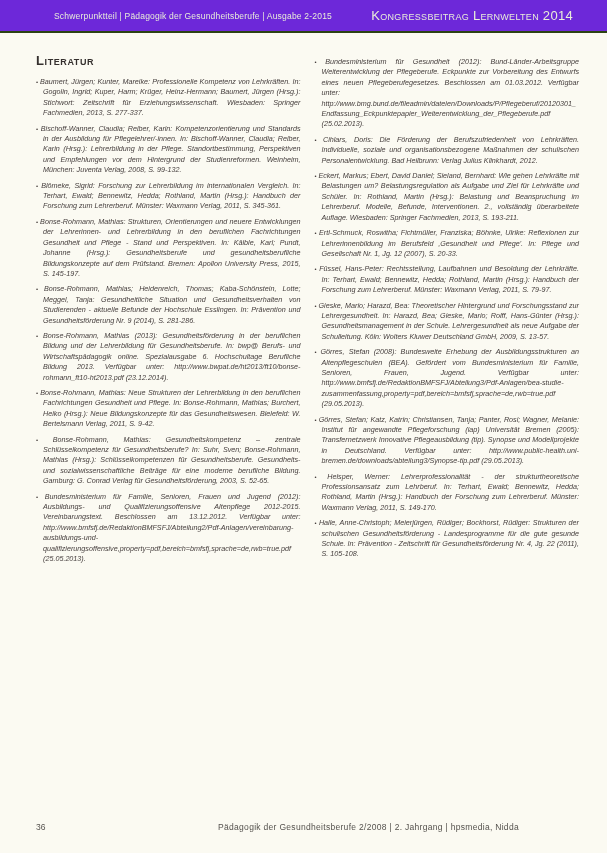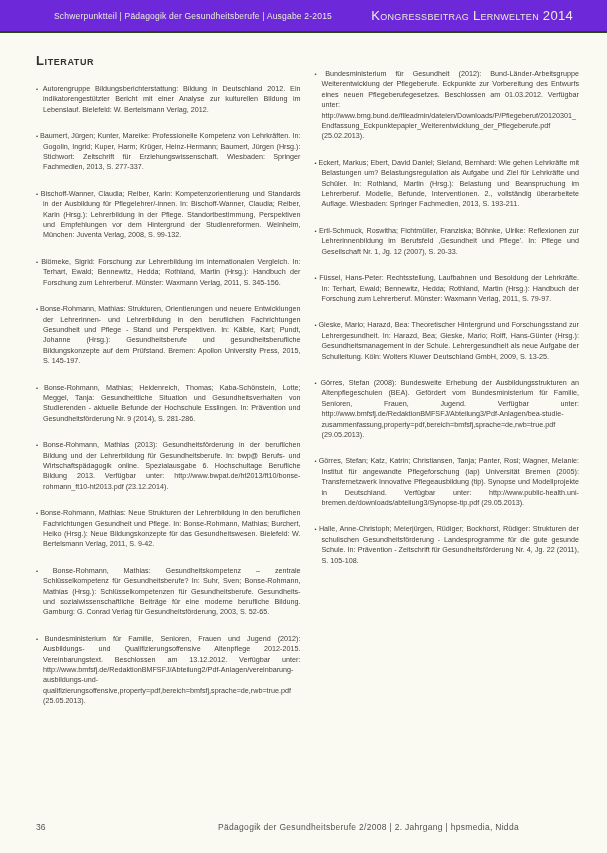--- a/index.html
+++ b/index.html
@@ -39,24 +39,25 @@
   .col{flex:1 1 0;min-width:0;}
   .section-title{
     margin:0 0 9px 0;
     font-size:13px;
     font-weight:700;
     font-variant-caps:small-caps;
     letter-spacing:.6px;
     color:#35302e;
   }
   .entry{
+    font-style:italic;
     font-size:7.2px;
     line-height:10.4px;
     text-align:justify;
-    margin:16px 0 5px 0;
+    margin:4px 0 5px 0;
     padding-left:7px;
     text-indent:-7px;
     word-break:break-word;
     hyphens:auto;
   }
   .entry::before{
     content:"\2022\00a0";
     font-style:normal;
     font-size:6px;
     color:#443d3c;
@@ -81,40 +82,41 @@
 
   <header class="topbar">
     <span class="hleft">Schwerpunktteil | Pädagogik der Gesundheitsberufe | Ausgabe 2-2015</span>
     <span class="hright">Kongressbeitrag Lernwelten 2014</span>
   </header>
 
   <main class="content">
 
     <div class="col">
       <h2 class="section-title">Literatur</h2>
-      <div class="entry">Autorengruppe Bildungsberichterstattung: Bildung in Deutschland 2012. Ein indikatorengestützter Bericht mit einer Analyse zur kulturellen Bildung im Lebenslauf. Bielefeld: W. Bertelsmann Verlag, 2012.</div>
       <div class="entry">Baumert, Jürgen; Kunter, Mareike: Professionelle Kompetenz von Lehrkräften. In: Gogolin, Ingrid; Kuper, Harm; Krüger, Heinz-Hermann; Baumert, Jürgen (Hrsg.): Stichwort: Zeitschrift für Erziehungswissenschaft. Wiesbaden: Springer Fachmedien, 2013, S. 277-337.</div>
       <div class="entry">Bischoff-Wanner, Claudia; Reiber, Karin: Kompetenzorientierung und Standards in der Ausbildung für Pflegelehrer/-innen. In: Bischoff-Wanner, Claudia; Reiber, Karin (Hrsg.): Lehrerbildung in der Pflege. Standortbestimmung, Perspektiven und Empfehlungen vor dem Hintergrund der Studienreformen. Weinheim, München: Juventa Verlag, 2008, S. 99-132.</div>
-      <div class="entry">Blömeke, Sigrid: Forschung zur Lehrerbildung im internationalen Vergleich. In: Terhart, Ewald; Bennewitz, Hedda; Rothland, Martin (Hrsg.): Handbuch der Forschung zum Lehrerberuf. Münster: Waxmann Verlag, 2011, S. 345-156.</div>
+      <div class="entry">Blömeke, Sigrid: Forschung zur Lehrerbildung im internationalen Vergleich. In: Terhart, Ewald; Bennewitz, Hedda; Rothland, Martin (Hrsg.): Handbuch der Forschung zum Lehrerberuf. Münster: Waxmann Verlag, 2011, S. 345-361.</div>
       <div class="entry">Bonse-Rohmann, Mathias: Strukturen, Orientierungen und neuere Entwicklungen der Lehrerinnen- und Lehrerbildung in den beruflichen Fachrichtungen Gesundheit und Pflege - Stand und Perspektiven. In: Kälble, Karl; Pundt, Johanne (Hrsg.): Gesundheitsberufe und gesundheitsberufliche Bildungskonzepte auf dem Prüfstand. Bremen: Apollon University Press, 2015, S. 145-197.</div>
       <div class="entry">Bonse-Rohmann, Mathias; Heidenreich, Thomas; Kaba-Schönstein, Lotte; Meggel, Tanja: Gesundheitliche Situation und Gesundheitsverhalten von Studierenden - aktuelle Befunde der Hochschule Esslingen. In: Prävention und Gesundheitsförderung Nr. 9 (2014), S. 281-286.</div>
       <div class="entry">Bonse-Rohmann, Mathias (2013): Gesundheitsförderung in der beruflichen Bildung und der Lehrerbildung für Gesundheitsberufe. In: bwp@ Berufs- und Wirtschaftspädagogik online. Spezialausgabe 6. Hochschultage Berufliche Bildung 2013. Verfügbar unter: http://www.bwpat.de/ht2013/ft10/bonse-rohmann_ft10-ht2013.pdf (23.12.2014).</div>
       <div class="entry">Bonse-Rohmann, Mathias: Neue Strukturen der Lehrerbildung in den beruflichen Fachrichtungen Gesundheit und Pflege. In: Bonse-Rohmann, Mathias; Burchert, Heiko (Hrsg.): Neue Bildungskonzepte für das Gesundheitswesen. Bielefeld: W. Bertelsmann Verlag, 2011, S. 9-42.</div>
       <div class="entry">Bonse-Rohmann, Mathias: Gesundheitskompetenz – zentrale Schlüsselkompetenz für Gesundheitsberufe? In: Suhr, Sven; Bonse-Rohmann, Mathias (Hrsg.): Schlüsselkompetenzen für Gesundheitsberufe. Gesundheits- und sozialwissenschaftliche Beiträge für eine moderne berufliche Bildung. Gamburg: G. Conrad Verlag für Gesundheitsförderung, 2003, S. 52-65.</div>
       <div class="entry">Bundesministerium für Familie, Senioren, Frauen und Jugend (2012): Ausbildungs- und Qualifizierungsoffensive Altenpflege 2012-2015. Vereinbarungstext. Beschlossen am 13.12.2012. Verfügbar unter: http://www.bmfsfj.de/RedaktionBMFSFJ/Abteilung2/Pdf-Anlagen/vereinbarung-ausbildungs-und-qualifizierungsoffensive,property=pdf,bereich=bmfsfj,sprache=de,rwb=true.pdf (25.05.2013).</div>
     </div>
 
     <div class="col">
       <div class="entry">Bundesministerium für Gesundheit (2012): Bund-Länder-Arbeitsgruppe Weiterentwicklung der Pflegeberufe. Eckpunkte zur Vorbereitung des Entwurfs eines neuen Pflegeberufegesetzes. Beschlossen am 01.03.2012. Verfügbar unter: http://www.bmg.bund.de/fileadmin/dateien/Downloads/P/Pflegeberuf/20120301_Endfassung_Eckpunktepapier_Weiterentwicklung_der_Pflegeberufe.pdf (25.02.2013).</div>
+      <div class="entry">Cihlars, Doris: Die Förderung der Berufszufriedenheit von Lehrkräften. Individuelle, soziale und organisationsbezogene Maßnahmen der schulischen Personalentwicklung. Bad Heilbrunn: Verlag Julius Klinkhardt, 2012.</div>
       <div class="entry">Eckert, Markus; Ebert, David Daniel; Sieland, Bernhard: Wie gehen Lehrkräfte mit Belastungen um? Belastungsregulation als Aufgabe und Ziel für Lehrkräfte und Schüler. In: Rothland, Martin (Hrsg.): Belastung und Beanspruchung im Lehrerberuf. Modelle, Befunde, Interventionen. 2., vollständig überarbeitete Auflage. Wiesbaden: Springer Fachmedien, 2013, S. 193-211.</div>
       <div class="entry">Ertl-Schmuck, Roswitha; Fichtmüller, Franziska; Böhnke, Ulrike: Reflexionen zur Lehrerinnenbildung im Berufsfeld ‚Gesundheit und Pflege'. In: Pflege und Gesellschaft Nr. 1, Jg. 12 (2007), S. 20-33.</div>
       <div class="entry">Füssel, Hans-Peter: Rechtsstellung, Laufbahnen und Besoldung der Lehrkräfte. In: Terhart, Ewald; Bennewitz, Hedda; Rothland, Martin (Hrsg.): Handbuch der Forschung zum Lehrerberuf. Münster: Waxmann Verlag, 2011, S. 79-97.</div>
-      <div class="entry">Gieske, Mario; Harazd, Bea: Theoretischer Hintergrund und Forschungsstand zur Lehrergesundheit. In: Harazd, Bea; Gieske, Mario; Rolff, Hans-Günter (Hrsg.): Gesundheitsmanagement in der Schule. Lehrergesundheit als neue Aufgabe der Schulleitung. Köln: Wolters Kluwer Deutschland GmbH, 2009, S. 13-25.</div>
+      <div class="entry">Gieske, Mario; Harazd, Bea: Theoretischer Hintergrund und Forschungsstand zur Lehrergesundheit. In: Harazd, Bea; Gieske, Mario; Rolff, Hans-Günter (Hrsg.): Gesundheitsmanagement in der Schule. Lehrergesundheit als neue Aufgabe der Schulleitung. Köln: Wolters Kluwer Deutschland GmbH, 2009, S. 13-57.</div>
       <div class="entry">Görres, Stefan (2008): Bundesweite Erhebung der Ausbildungsstrukturen an Altenpflegeschulen (BEA). Gefördert vom Bundesministerium für Familie, Senioren, Frauen, Jugend. Verfügbar unter: http://www.bmfsfj.de/RedaktionBMFSFJ/Abteilung3/Pdf-Anlagen/bea-studie-zusammenfassung,property=pdf,bereich=bmfsfj,sprache=de,rwb=true.pdf (29.05.2013).</div>
       <div class="entry">Görres, Stefan; Katz, Katrin; Christiansen, Tanja; Panter, Rosi; Wagner, Melanie: Institut für angewandte Pflegeforschung (iap) Universität Bremen (2005): Transfernetzwerk Innovative Pflegeausbildung (tip). Synopse und Modellprojekte in Deutschland. Verfügbar unter: http://www.public-health.uni-bremen.de/downloads/abteilung3/Synopse-tip.pdf (29.05.2013).</div>
+      <div class="entry">Helsper, Werner: Lehrerprofessionalität - der strukturtheoretische Professionsansatz zum Lehrberuf. In: Terhart, Ewald; Bennewitz, Hedda; Rothland, Martin (Hrsg.): Handbuch der Forschung zum Lehrerberuf. Münster: Waxmann Verlag, 2011, S. 149-170.</div>
       <div class="entry">Halle, Anne-Christoph; Meierjürgen, Rüdiger; Bockhorst, Rüdiger: Strukturen der schulischen Gesundheitsförderung - Landesprogramme für die gute gesunde Schule. In: Prävention - Zeitschrift für Gesundheitsförderung Nr. 4, Jg. 22 (2011), S. 105-108.</div>
     </div>
 
   </main>
 
   <footer class="pagefooter">
     <span class="pnum">36</span>
     <span class="citation">Pädagogik der Gesundheitsberufe 2/2008 | 2. Jahrgang | hpsmedia, Nidda</span>
   </footer>
 

